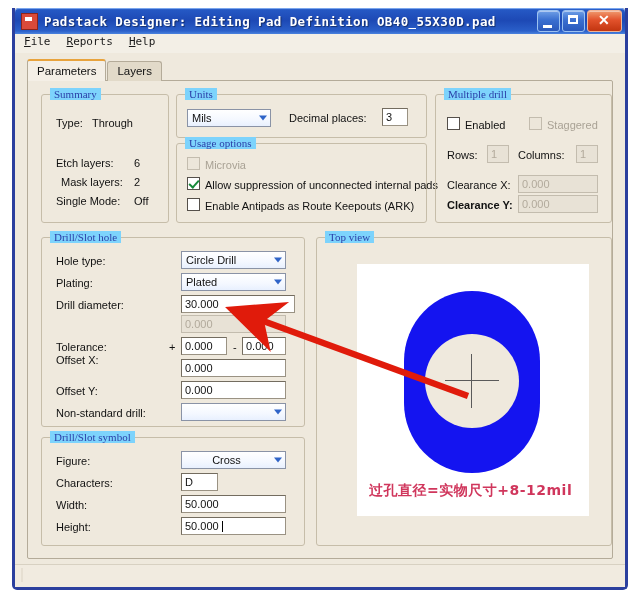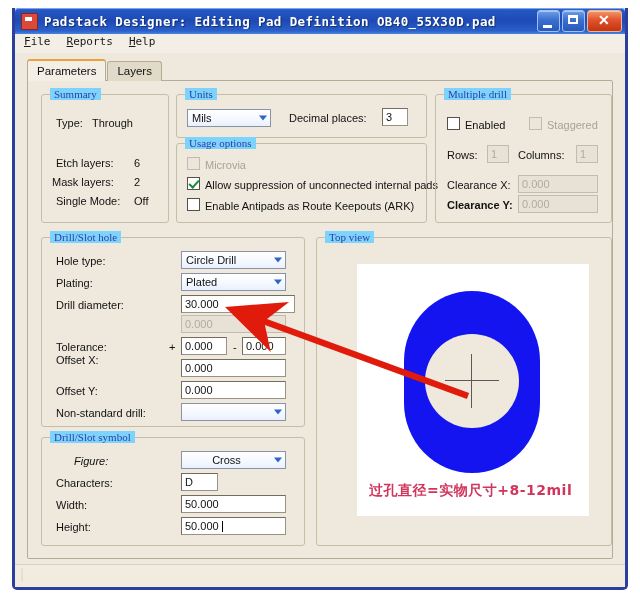--- a/index.html
+++ b/index.html
@@ -333,21 +333,21 @@
       </div>
 
       <div class="tabpanel">
 
         <div class="group" style="left:13px; top:13px; width:126px; height:127px;">
           <span class="legend">Summary</span>
           <span class="lbl" style="left:14px; top:22px;">Type:</span>
           <span class="val" style="left:50px; top:22px;">Through</span>
           <span class="lbl" style="left:14px; top:62px;">Etch layers:</span>
           <span class="val" style="left:92px; top:62px;">6</span>
-          <span class="lbl" style="left:4px; top:81px;padding-left:6px;">Mask layers:</span>
+          <span class="lbl" style="left:13px; top:81px;padding-left:6px;">Mask layers:</span>
           <span class="val" style="left:92px; top:81px;">2</span>
           <span class="lbl" style="left:14px; top:100px;">Single Mode:</span>
           <span class="val" style="left:92px; top:100px;">Off</span>
         </div>
 
         <div class="group" style="left:148px; top:13px; width:249px; height:42px;">
           <span class="legend">Units</span>
           <div class="combo" style="left:10px; top:14px; width:84px; height:18px;">
             <span>Mils</span>
             <span class="arrow"></span>
@@ -440,21 +440,21 @@
           <span class="lbl" style="left:14px; top:169px;">Non-standard drill:</span>
           <div class="combo" style="left:139px; top:165px; width:105px; height:18px;">
             <span></span>
             <span class="arrow"></span>
           </div>
         </div>
 
         <div class="group" style="left:13px; top:356px; width:262px; height:107px;">
           <span class="legend">Drill/Slot symbol</span>
 
-          <span class="lbl" style="left:32px; top:17px;font-style:italic;">Figure:</span>
+          <span class="lbl" style="left:14px; top:17px;">Figure:</span>
           <div class="combo" style="left:139px; top:13px; width:105px; height:18px;text-align:center;">
             <span>Cross</span>
             <span class="arrow"></span>
           </div>
 
           <span class="lbl" style="left:14px; top:39px;">Characters:</span>
           <div class="tbox" style="left:139px; top:35px; width:37px; height:18px;">
             <span>D</span>
           </div>
 

